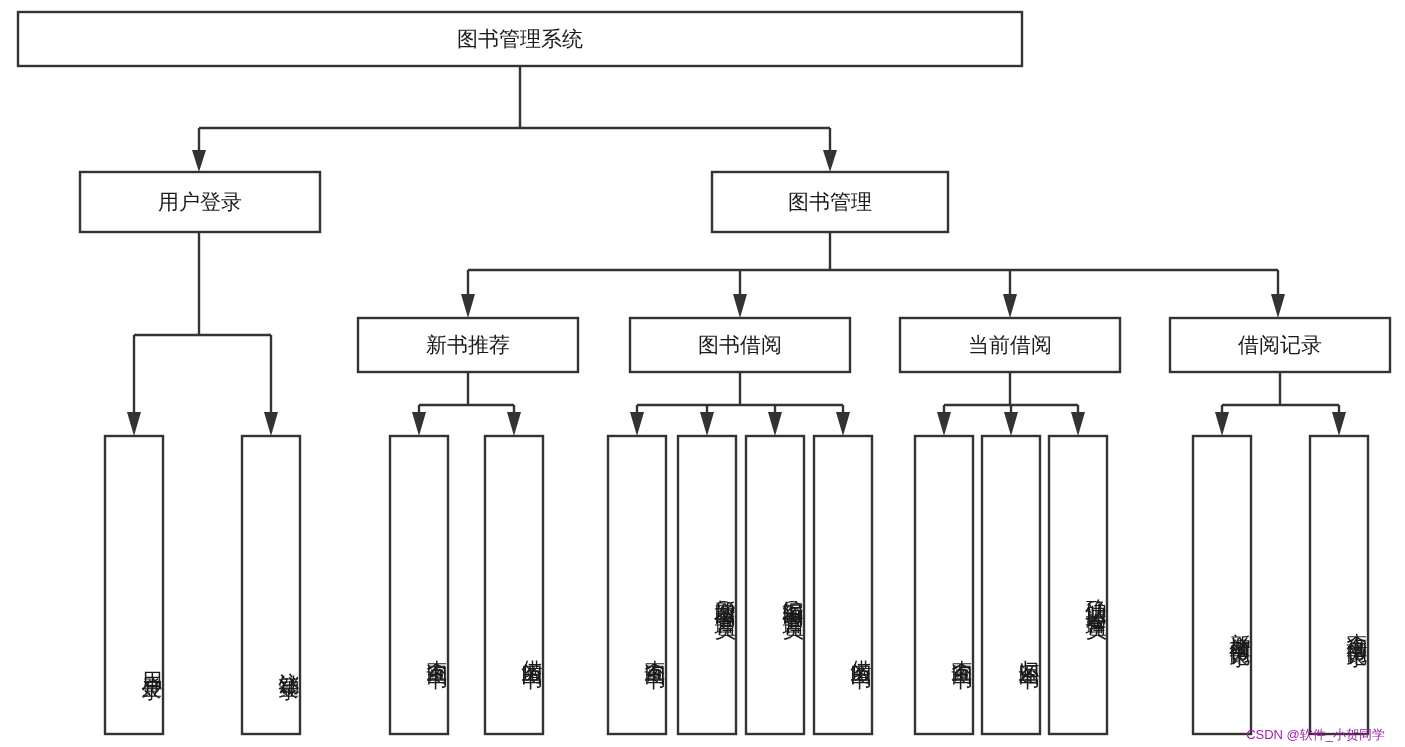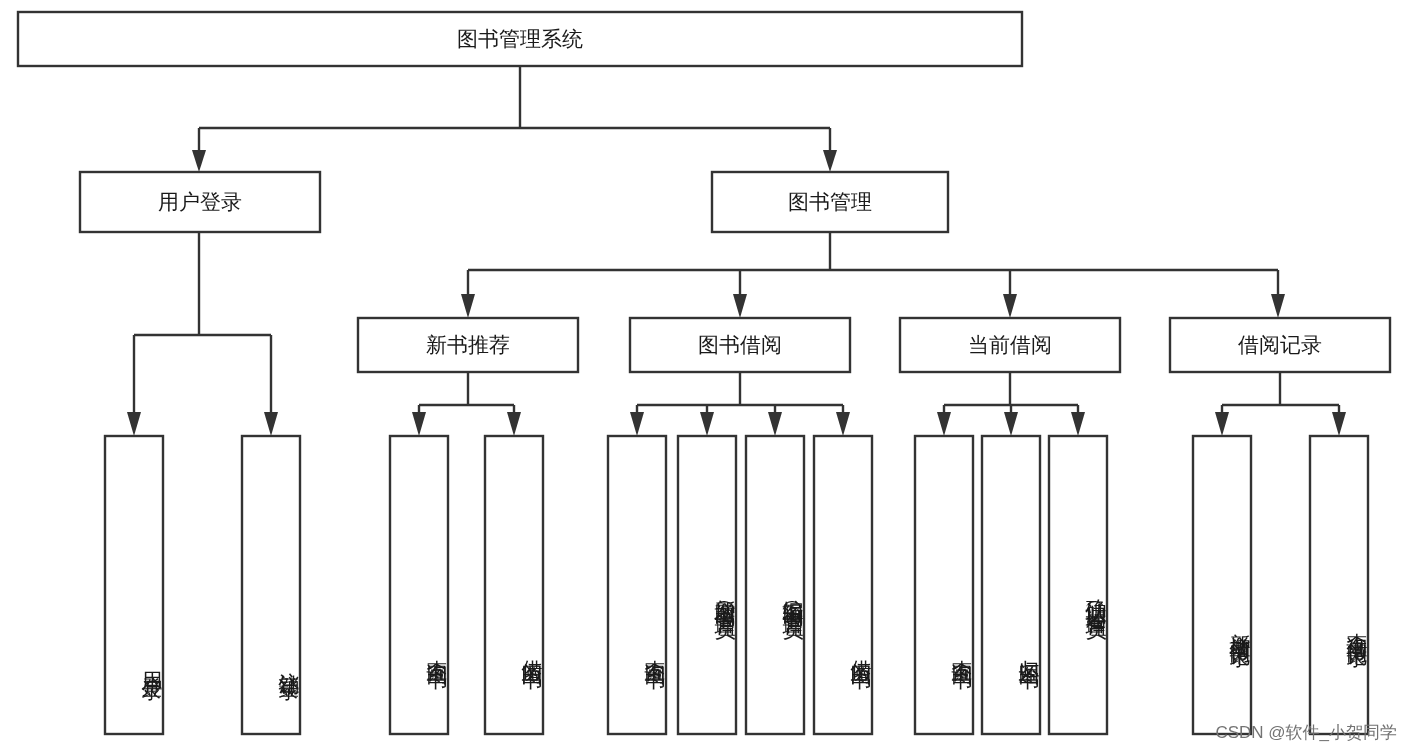--- a/index.html
+++ b/index.html
@@ -66,25 +66,25 @@
     letter-spacing: 3px;
     text-align: center;
     white-space: nowrap;
     pointer-events: none;
     display: flex;
     align-items: flex-start;
     justify-content: center;
   }
   .watermark {
     position: absolute;
-    right: 8px;
+    right: 20px;
     bottom: 3px;
     font-family: "Liberation Sans", "DejaVu Sans", sans-serif;
-    font-size: 17px;
-    color: #737373;
+    font-size: 13px;
+    color: #a21caf;
     white-space: nowrap;
     user-select: none;
   }
 </style>
 </head>
 <body>
 
 <div id="diagram-root">
 
   <svg class="diagram-canvas" viewBox="0 0 1405 747">

